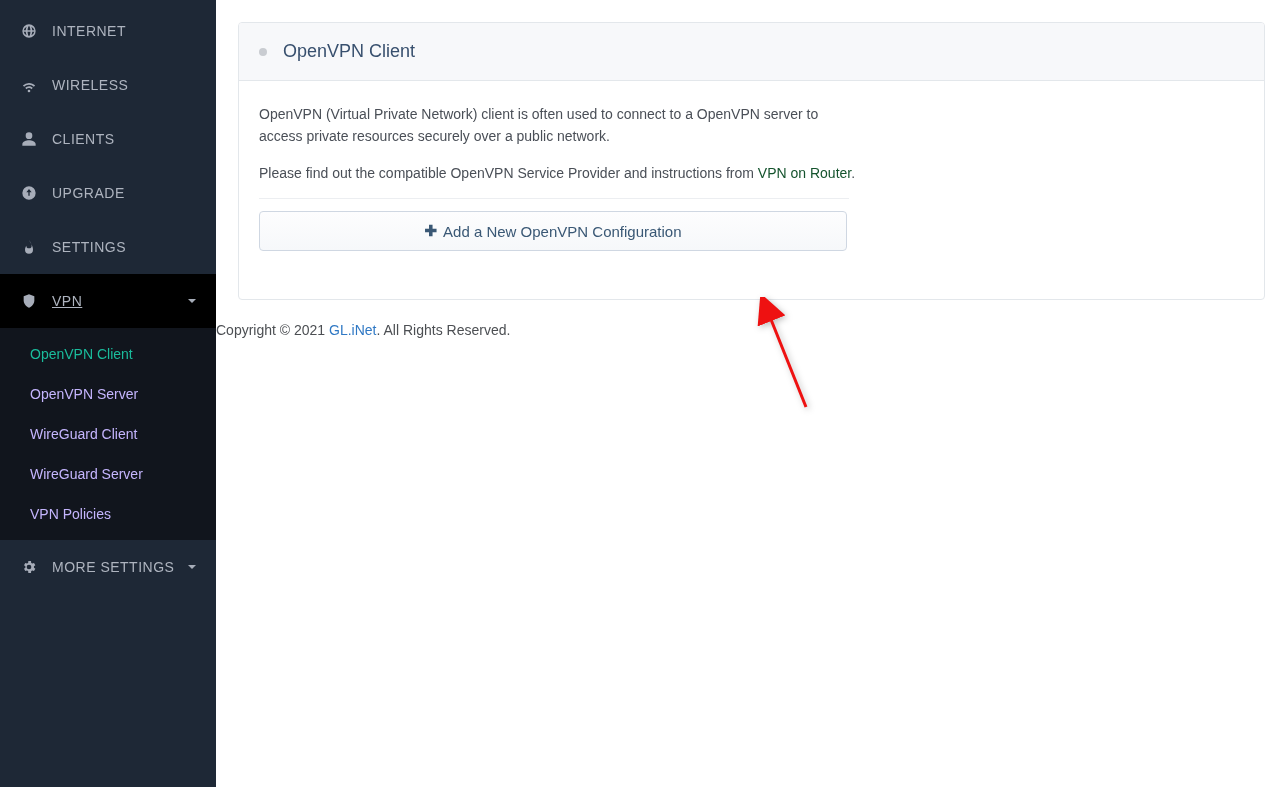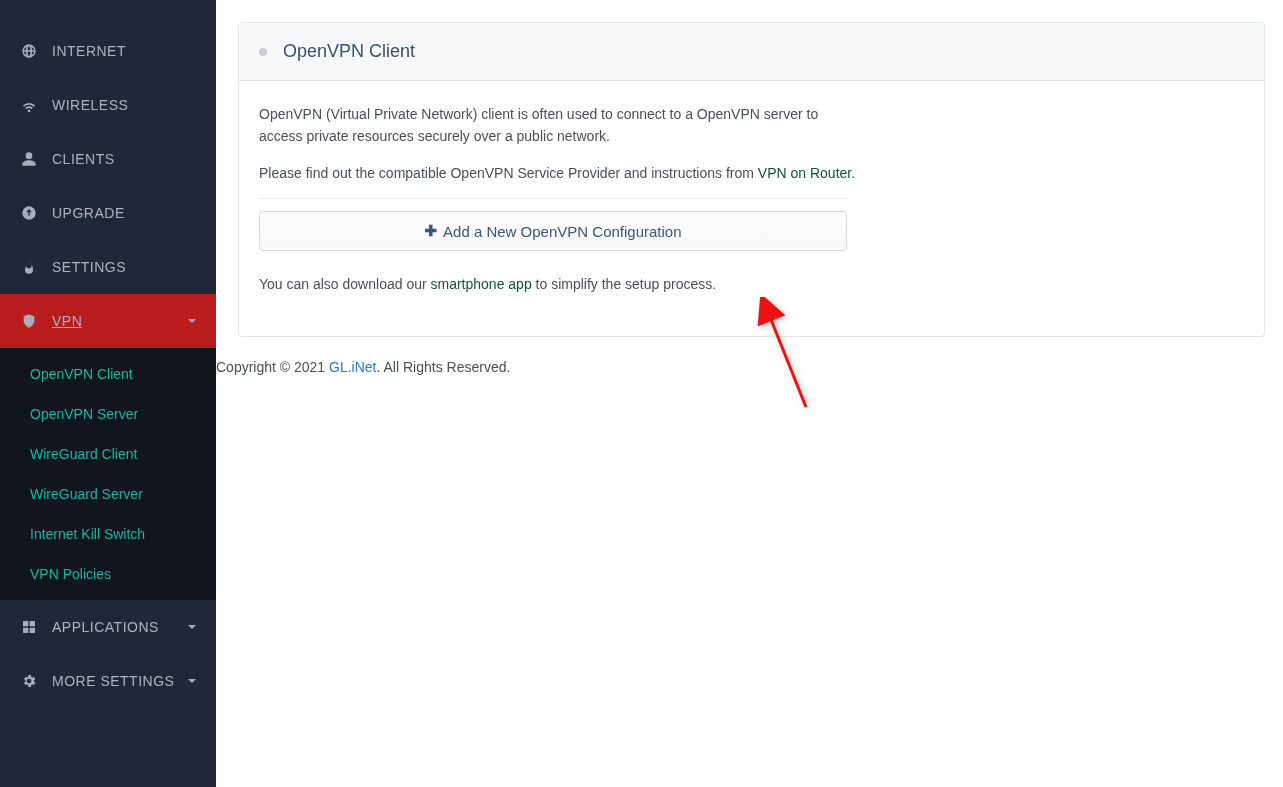--- a/index.html
+++ b/index.html
@@ -12,33 +12,33 @@
       min-height: 787px;
       width: 1283px;
     }
     
     
     .sidebar {
       width: 216px;
       background: #1f2937;
       background: #1e2836;
       flex-shrink: 0;
-      padding-top: 24px;
+      padding-top: 4px;
     }
     .nav-item {
       display: flex;
       align-items: center;
       padding: 18px 20px;
       color: #aeb4bf;
       cursor: pointer;
       font-size: 14px;
       letter-spacing: 0.5px;
     }
     .nav-item.active-parent {
-      background: #b91c1c;
+      background: #000000;
       text-decoration: underline;
     }
     .nav-item .nav-icon {
       width: 18px;
       height: 18px;
       margin-right: 14px;
       display: inline-flex;
       align-items: center;
       justify-content: center;
       flex-shrink: 0;
@@ -55,21 +55,21 @@
       border-right: 4px solid transparent;
       border-top: 4px solid #a7adb9;
       margin-left: 6px;
     }
     .subnav {
       background: #11151d;
       padding: 6px 0;
     }
     .subnav-item {
       padding: 12px 20px 12px 30px;
-      color: #14b8a6;
+      color: #c4b5fd;
       cursor: pointer;
       font-size: 14px;
     }
     .subnav-item.active {
       color: #10b981;
       color: #1abc9c;
     }
     
     
     .main {
@@ -223,33 +223,23 @@
     </span>
     <span class="nav-label">VPN</span>
     <span class="caret"></span>
   </div>
 
   <div class="subnav">
     <div class="subnav-item active">OpenVPN Client</div>
     <div class="subnav-item">OpenVPN Server</div>
     <div class="subnav-item">WireGuard Client</div>
     <div class="subnav-item">WireGuard Server</div>
-    <div class="subnav-item">Internet Kill Switch</div>
     <div class="subnav-item">VPN Policies</div>
   </div>
 
-  <div class="nav-item">
-    <span class="nav-icon">
-      <svg viewBox="0 0 24 24">
-          <path d="M3 3h8v8H3zM13 3h8v8h-8zM3 13h8v8H3zM13 13h8v8h-8z"></path>
-        </svg>
-    </span>
-    <span class="nav-label">APPLICATIONS</span>
-    <span class="caret"></span>
-  </div>
 
   <div class="nav-item">
     <span class="nav-icon">
       <svg viewBox="0 0 24 24">
           <path d="M19.4 13a7.5 7.5 0 000-2l2.1-1.6-2-3.5-2.5 1a7.5 7.5 0 00-1.7-1L15 3h-4l-.3 2.9a7.5 7.5 0 00-1.7 1l-2.5-1-2 3.5L6.6 11a7.5 7.5 0 000 2l-2.1 1.6 2 3.5 2.5-1a7.5 7.5 0 001.7 1L11 21h4l.3-2.9a7.5 7.5 0 001.7-1l2.5 1 2-3.5L19.4 13zM12 15.5A3.5 3.5 0 1112 8.5a3.5 3.5 0 010 7z"></path>
         </svg>
     </span>
     <span class="nav-label">MORE SETTINGS</span>
     <span class="caret"></span>
   </div>
@@ -266,23 +256,20 @@
       <div class="panel-body">
         <p>OpenVPN (Virtual Private Network) client is often used to connect to a OpenVPN server to access private resources securely over a public network.</p>
         <p>
           <span>Please find out the compatible OpenVPN Service Provider and instructions from </span><a href="#">VPN on Router</a><span>.</span>
         </p>
         <hr class="thin">
         <button class="add-btn">
           <span class="plus">✚</span>
           <span>Add a New OpenVPN Configuration</span>
         </button>
-        <p>
-          <span>You can also download our </span><a href="#">smartphone app</a><span> to simplify the setup process.</span>
-        </p>
       </div>
     </div>
   </div>
 
   <div class="footer">
     <span>Copyright © 2021 </span><a href="#">GL.iNet</a><span>. All Rights Reserved.</span>
   </div>
 
   <div class="annotation-arrow">
     <svg width="70" height="120" viewBox="0 0 70 120">

